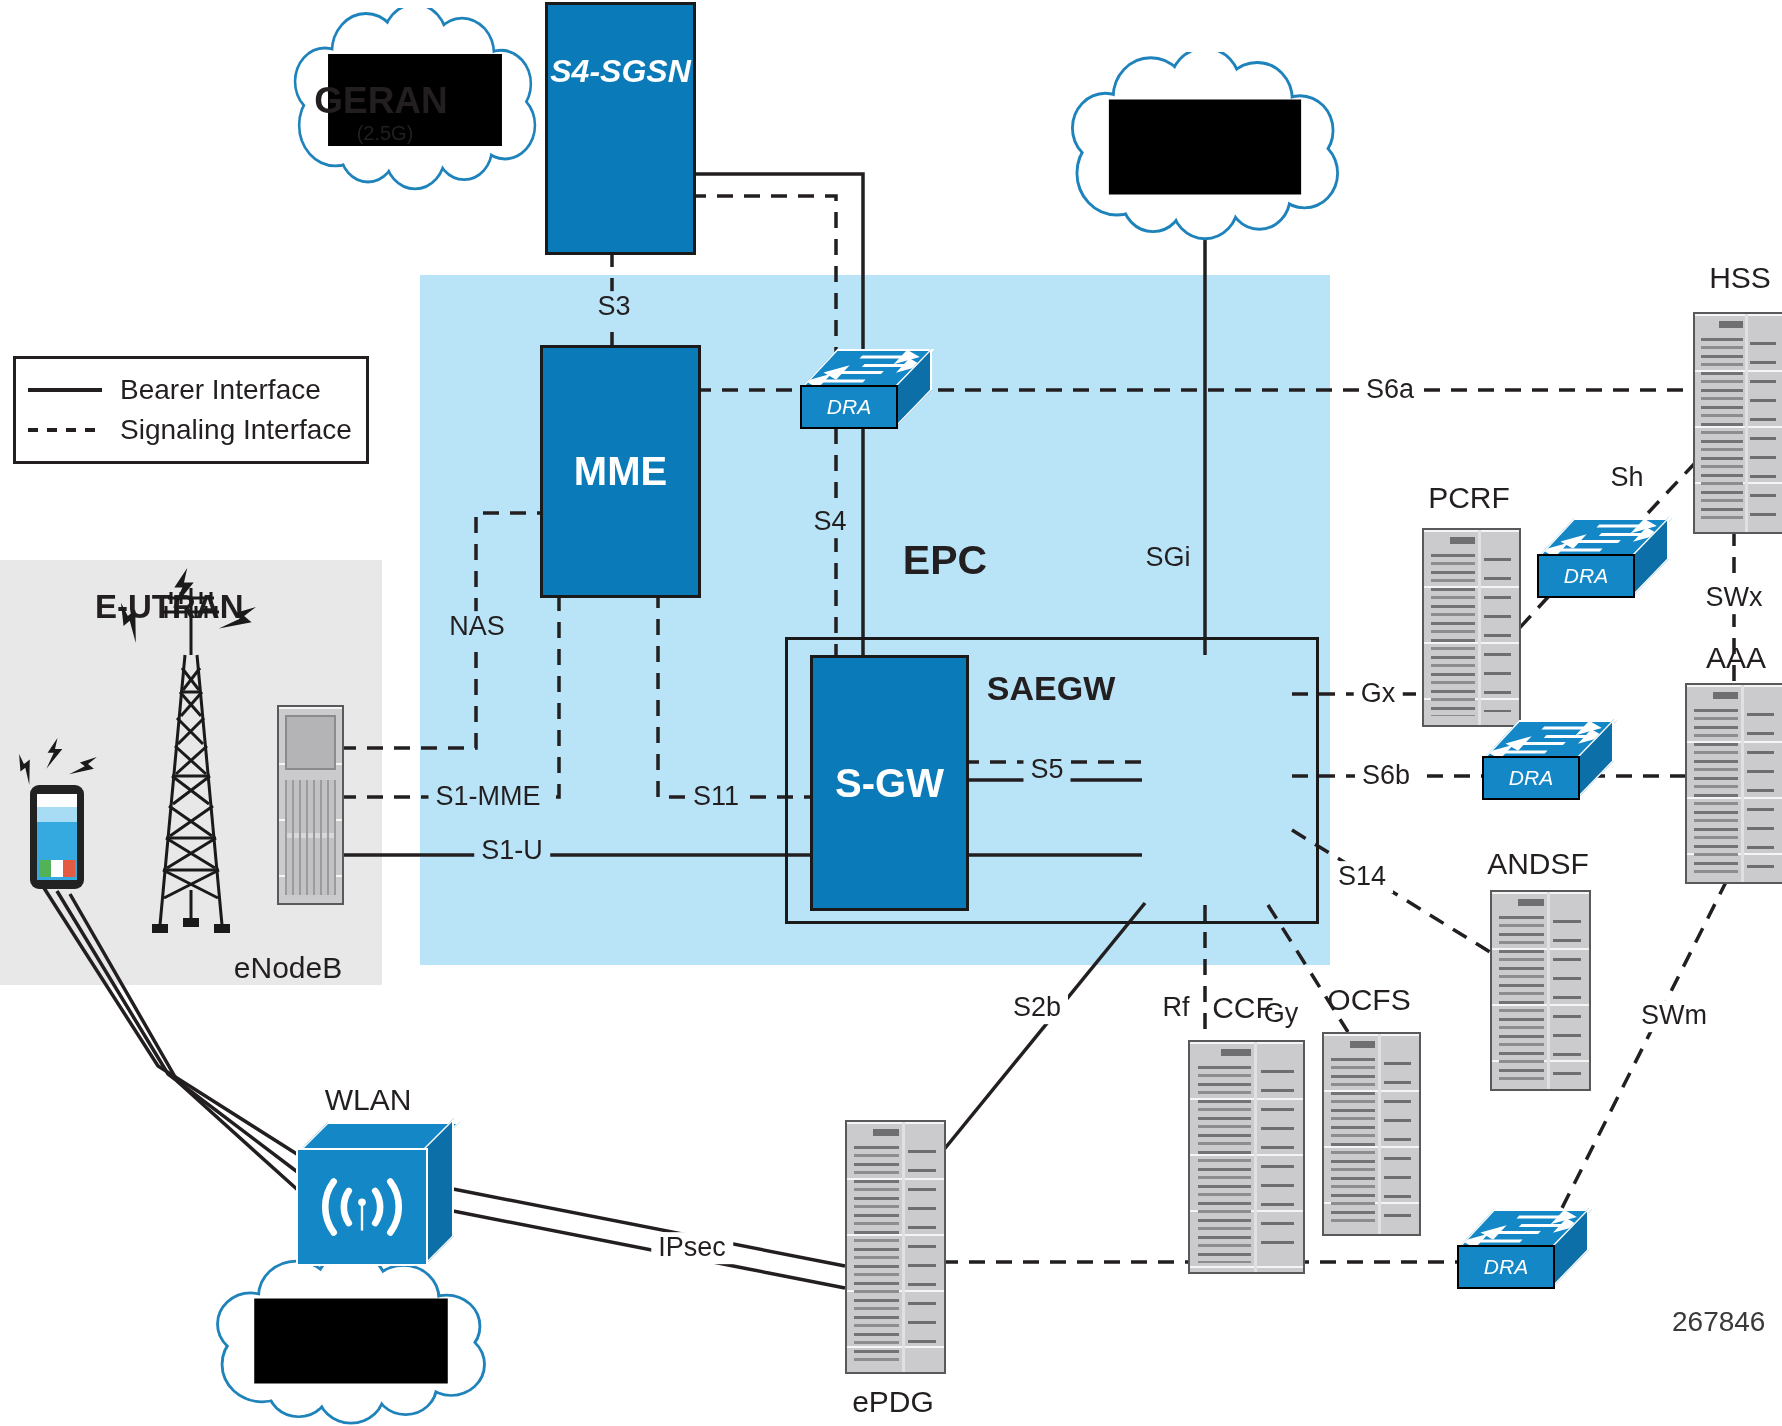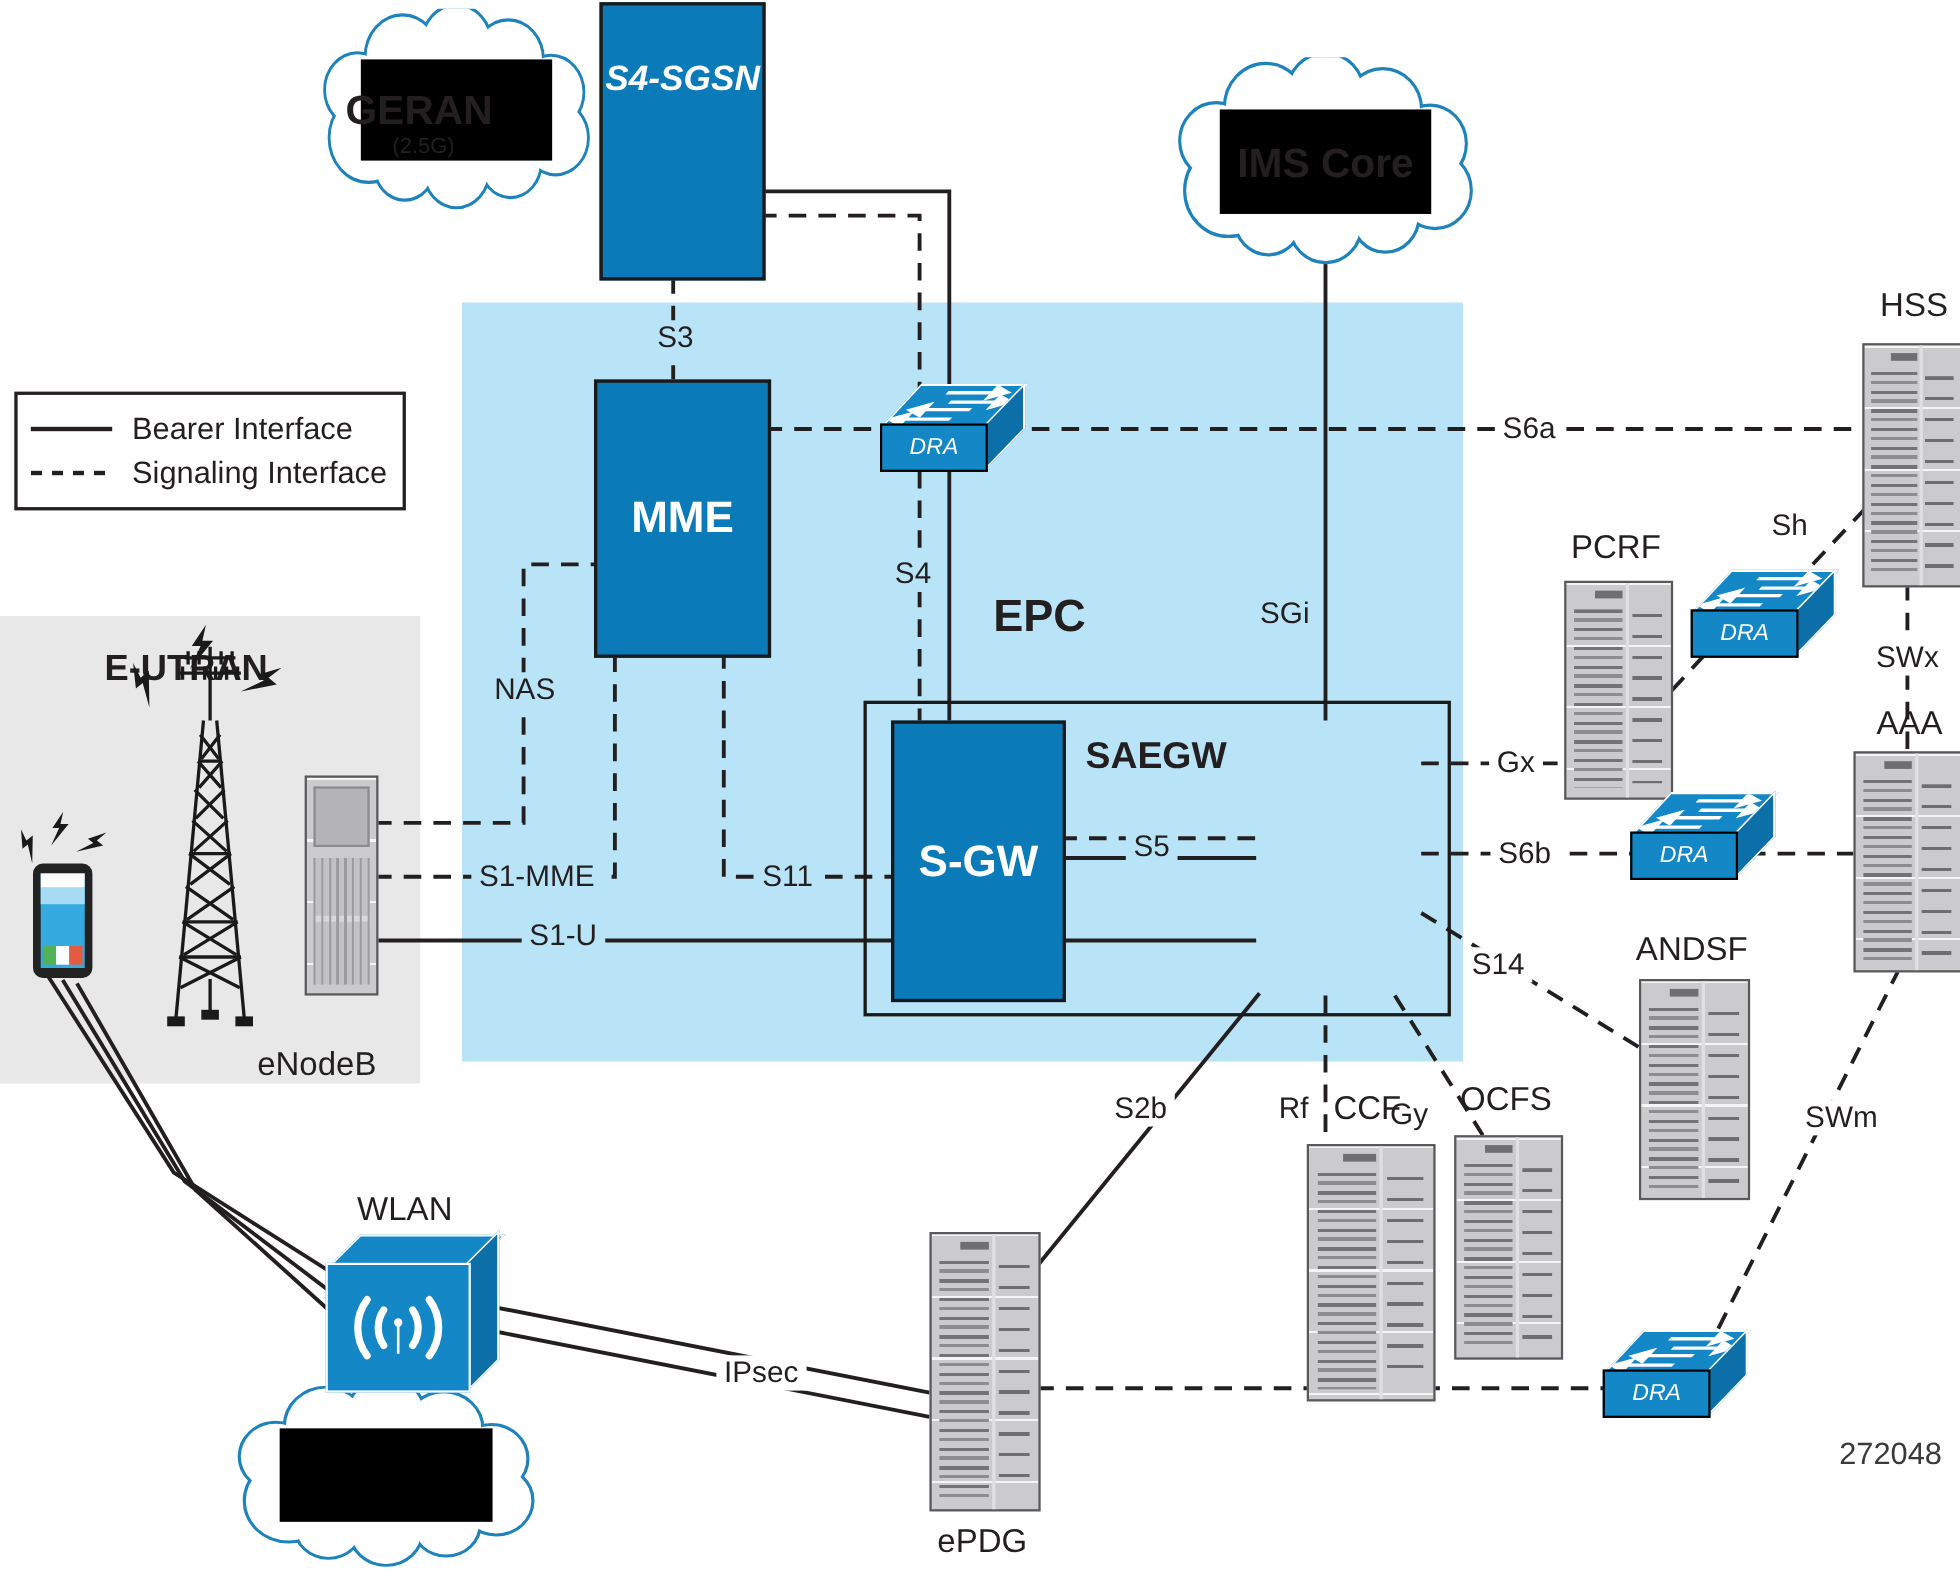--- a/index.html
+++ b/index.html
@@ -209,21 +209,20 @@
           <circle cx="130" cy="28" r="30"></circle>
           <circle cx="176" cy="40" r="30"></circle>
           <circle cx="214" cy="66" r="28"></circle>
           <circle cx="218" cy="102" r="28"></circle>
           <circle cx="178" cy="122" r="26"></circle>
           <circle cx="130" cy="128" r="28"></circle>
           <circle cx="84" cy="124" r="26"></circle>
           <rect x="45" y="40" width="170" height="80"></rect>
         </g>
     </svg>
-    <div class="cl-title" style="top:76px;left:0;font-size:37px;">IMS Core</div>
   </div>
 
   <div class="cloud" style="left:203px;top:1256px;width:296px;height:170px;">
     <svg viewBox="0 0 260 160" preserveAspectRatio="none">
       <g class="cloud-stroke">
           <circle cx="52" cy="102" r="34"></circle>
           <circle cx="42" cy="64" r="28"></circle>
           <circle cx="82" cy="38" r="32"></circle>
           <circle cx="130" cy="28" r="30"></circle>
           <circle cx="176" cy="40" r="30"></circle>
@@ -469,15 +468,15 @@
   <div class="node-label" style="left:1740px;top:278px;">HSS</div>
   <div class="node-label" style="left:1469px;top:498px;">PCRF</div>
   <div class="node-label" style="left:1736px;top:658px;">AAA</div>
   <div class="node-label" style="left:1538px;top:864px;">ANDSF</div>
   <div class="node-label" style="left:1243px;top:1008px;">CCF</div>
   <div class="node-label" style="left:1369px;top:1000px;">OCFS</div>
   <div class="node-label" style="left:893px;top:1402px;">ePDG</div>
   <div class="node-label" style="left:288px;top:968px;">eNodeB</div>
   <div class="node-label" style="left:368px;top:1100px;">WLAN</div>
 
-  <div class="figure-num" style="left:1672px;top:1306px;">272048</div>
+  <div class="figure-num" style="left:1672px;top:1306px;">267846</div>
 
 </div>
 
 </body></html>

